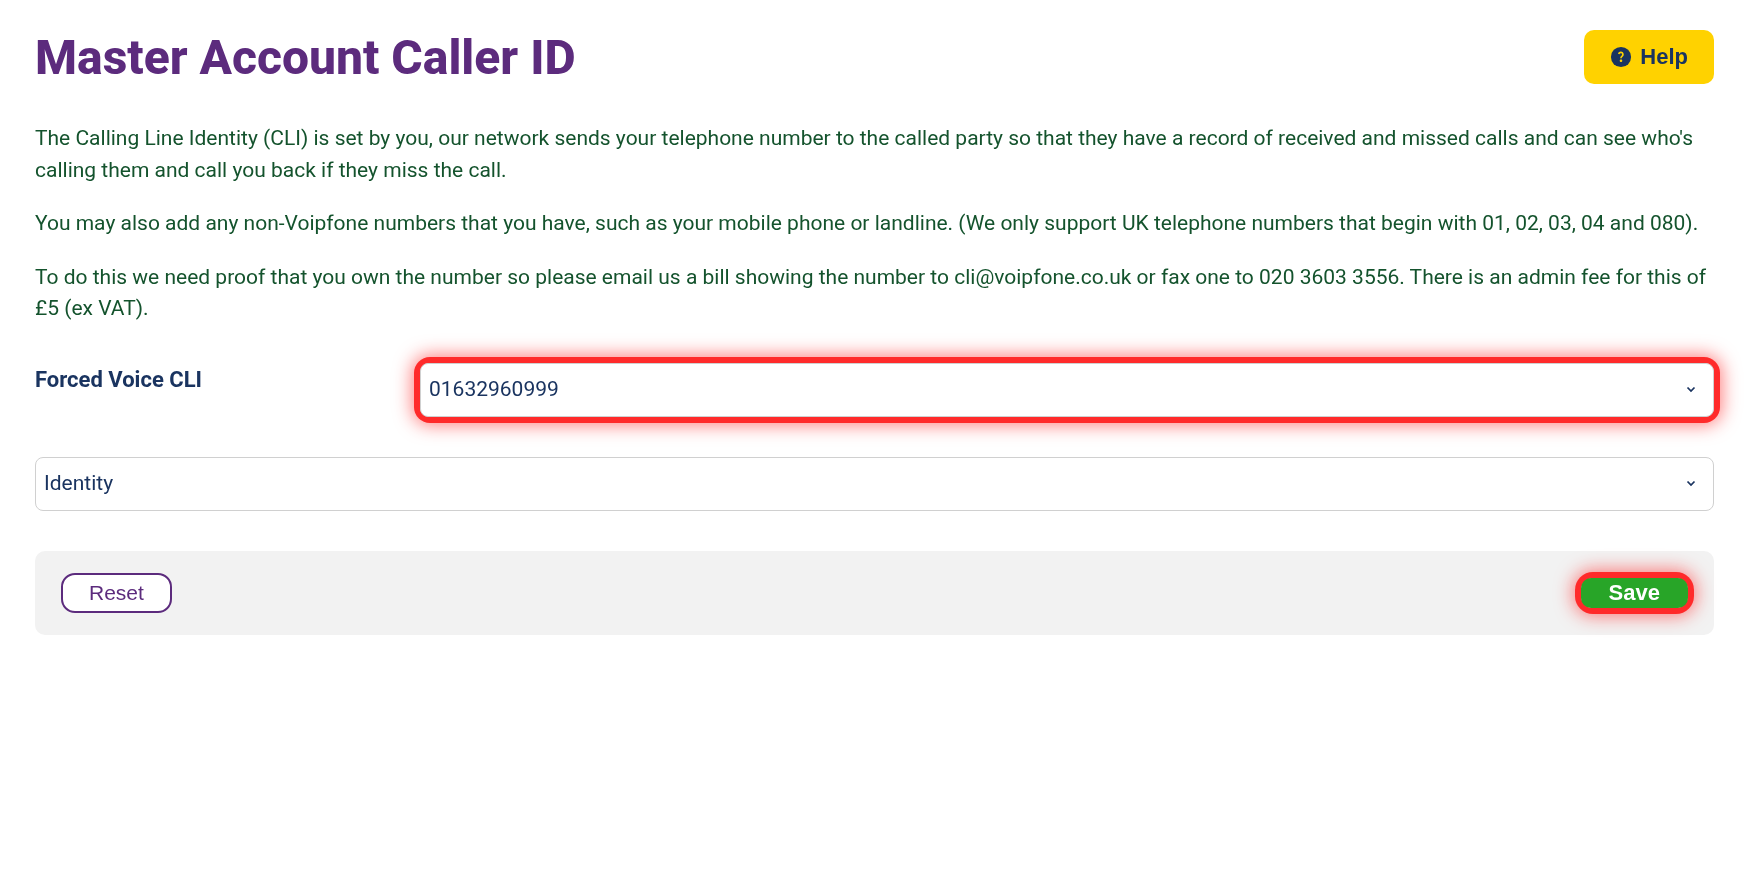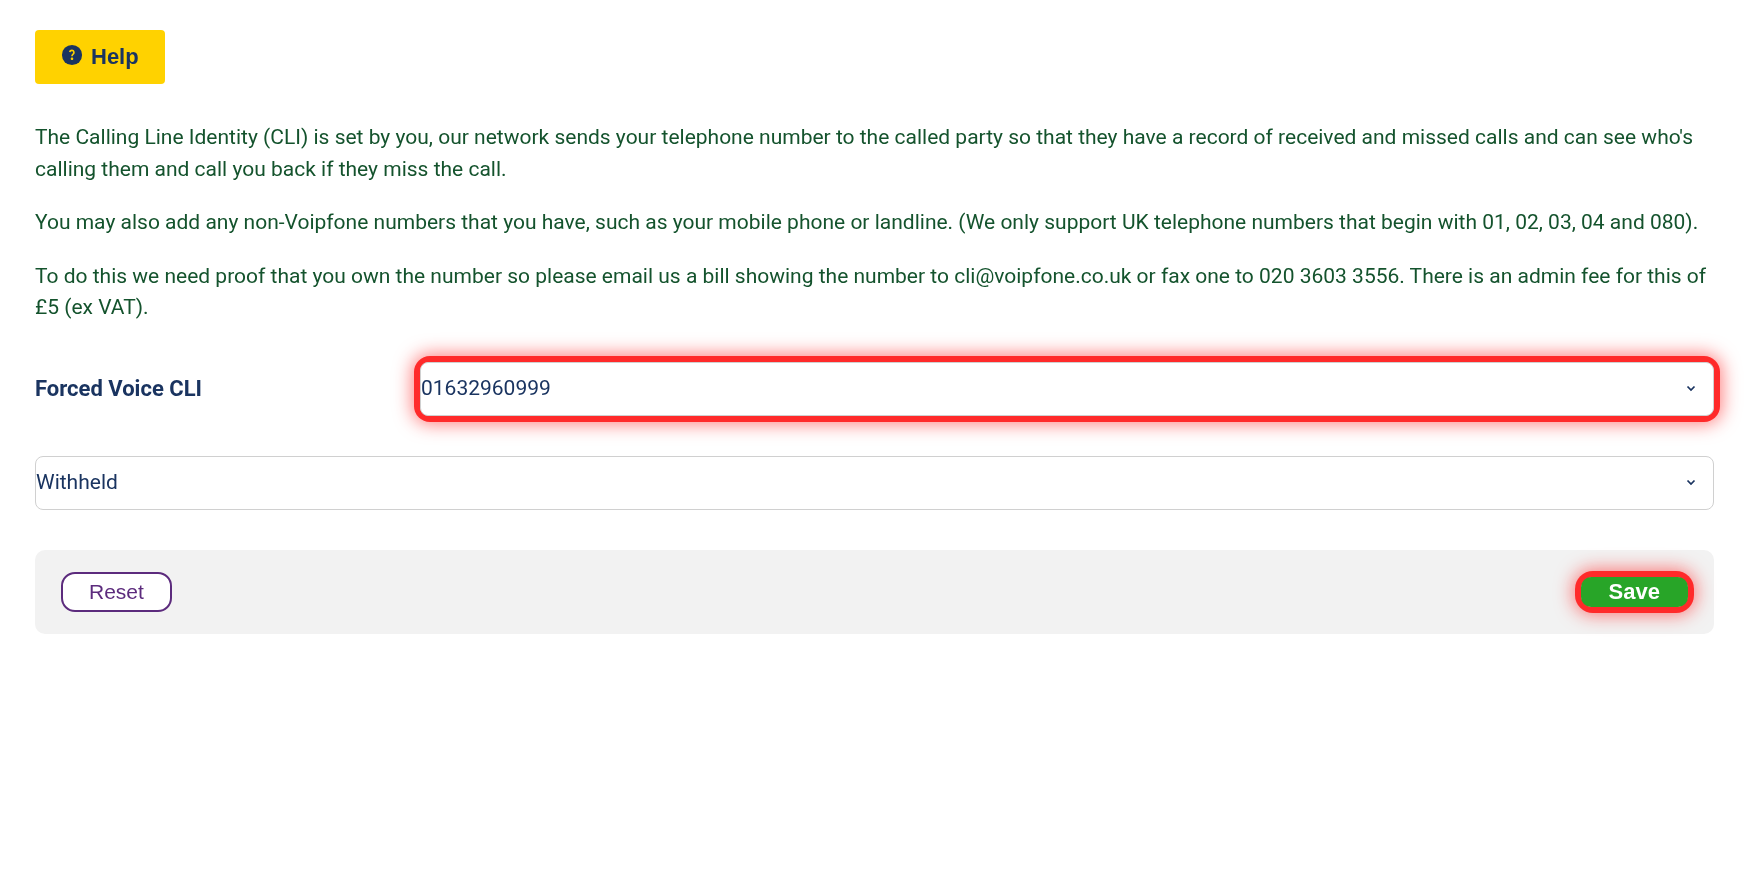--- a/index.html
+++ b/index.html
@@ -24,42 +24,42 @@
     .page-title {
       font-size: 48px;
       font-weight: 800;
       color: #5c2b7d;
       line-height: 1.15;
     }
     .help-button {
       background: #ffd200;
       color: #1a3460;
       border: none;
-      border-radius: 4px;
+      border-radius: 10px;
       padding: 14px 26px;
       font-size: 22px;
       font-weight: 700;
       cursor: pointer;
       display: flex;
-      align-items: flex-start;
+      align-items: center;
       gap: 8px;
     }
     .help-icon {
       display: inline-flex;
     }
     .description p {
       margin-bottom: 22px;
       color: #14532d;
     }
     .form-section {
       margin-top: 38px;
     }
     .form-row {
       display: flex;
-      align-items: center;
+      align-items: flex-start;
       margin-bottom: 40px;
     }
     .form-label {
       width: 385px;
       flex-shrink: 0;
       font-weight: 700;
       color: #1a3460;
       font-size: 22px;
     }
     .select-wrapper {
@@ -69,21 +69,21 @@
     .select-wrapper.highlighted {
       border-radius: 10px;
       box-shadow: 0 0 0 6px #ff2a2a, 0 0 18px 8px rgba(255,42,42,0.6);
     }
     .custom-select {
       width: 100%;
       height: 54px;
       border: 1px solid #d0d0d0;
       border-radius: 8px;
       background: #ffffff;
-      padding: 0 0;
+      padding: 0 8px;
       font-size: 21px;
       color: #1a3460;
       appearance: none;
       -webkit-appearance: none;
       cursor: pointer;
       display: flex;
       align-items: center;
       justify-content: space-between;
     }
     .chevron {
@@ -125,20 +125,21 @@
       font-size: 22px;
       font-weight: 600;
       cursor: pointer;
       display: block;
     }
   </style>
 </head>
 <body>
 
 <div class="header-row">
+  <h1 class="page-title">Master Account Caller ID</h1>
   <button class="help-button">
     <span class="help-icon">
       <svg width="22" height="22" viewBox="0 0 24 24" fill="#1a3460">
         <circle cx="12" cy="12" r="11" fill="#1a3460"></circle>
         <path fill="#ffd200" d="M12 17.5c-.8 0-1.4-.6-1.4-1.4s.6-1.4 1.4-1.4 1.4.6 1.4 1.4-.6 1.4-1.4 1.4zm1.2-5.1c-.2.2-.3.4-.3.9h-1.8c0-1 .3-1.6.9-2.2l.7-.7c.3-.3.5-.7.5-1.1 0-.8-.6-1.4-1.4-1.4-.7 0-1.2.4-1.4 1l-1.7-.5c.4-1.4 1.7-2.3 3.1-2.3 1.8 0 3.2 1.3 3.2 3.1 0 .9-.4 1.7-1 2.3l-.8.9z"></path>
       </svg>
     </span>
     <span>Help</span>
   </button>
 </div>
@@ -160,21 +161,21 @@
         <svg width="14" height="14" viewBox="0 0 24 24" fill="none" stroke="#1a3460" stroke-width="3">
           <polyline points="6 9 12 15 18 9"></polyline>
         </svg>
       </span>
     </div>
   </div>
 
   <div class="form-row">
     <div class="select-wrapper">
       <div class="custom-select">
-        <span>Withheld</span>
+        <span>Identity</span>
       </div>
       <span class="chevron">
         <svg width="14" height="14" viewBox="0 0 24 24" fill="none" stroke="#1a3460" stroke-width="3">
           <polyline points="6 9 12 15 18 9"></polyline>
         </svg>
       </span>
     </div>
   </div>
 </div>
 

